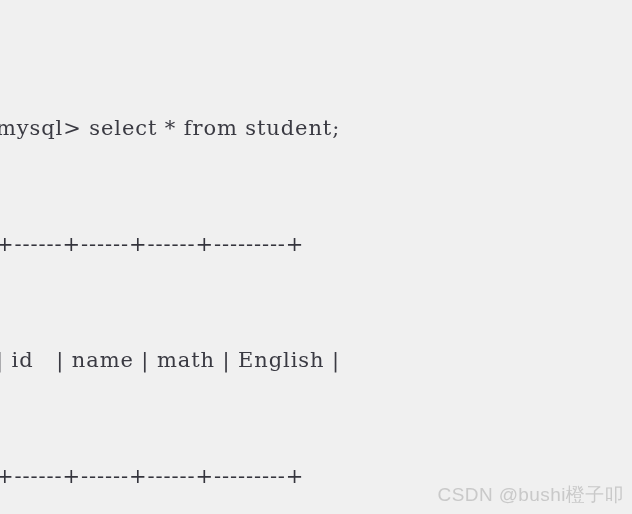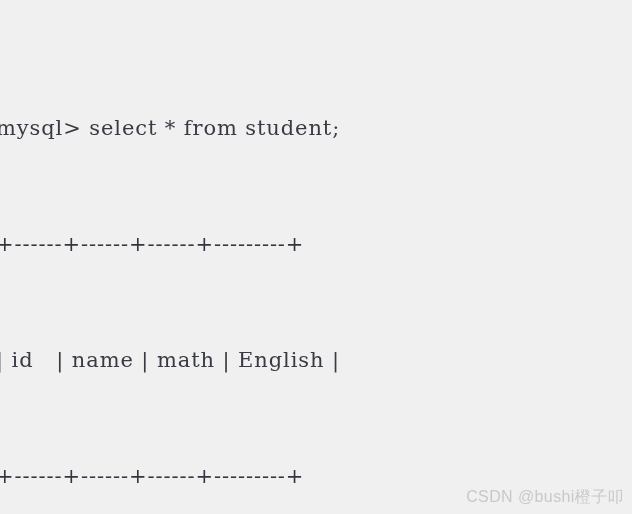--- a/index.html
+++ b/index.html
@@ -48,21 +48,21 @@
   .rule {
     color: #35353d;
   }
 
   
   #watermark {
     position: absolute;
     right: 8px;
     bottom: 6px;
     font-family: "Liberation Sans", "DejaVu Sans", sans-serif;
-    font-size: 16px;
+    font-size: 19px;
     color: #c9c9c9;
     letter-spacing: 0.4px;
     white-space: pre;
     user-select: none;
   }
 </style>
 </head>
 <body>
 
 <div id="terminal">

